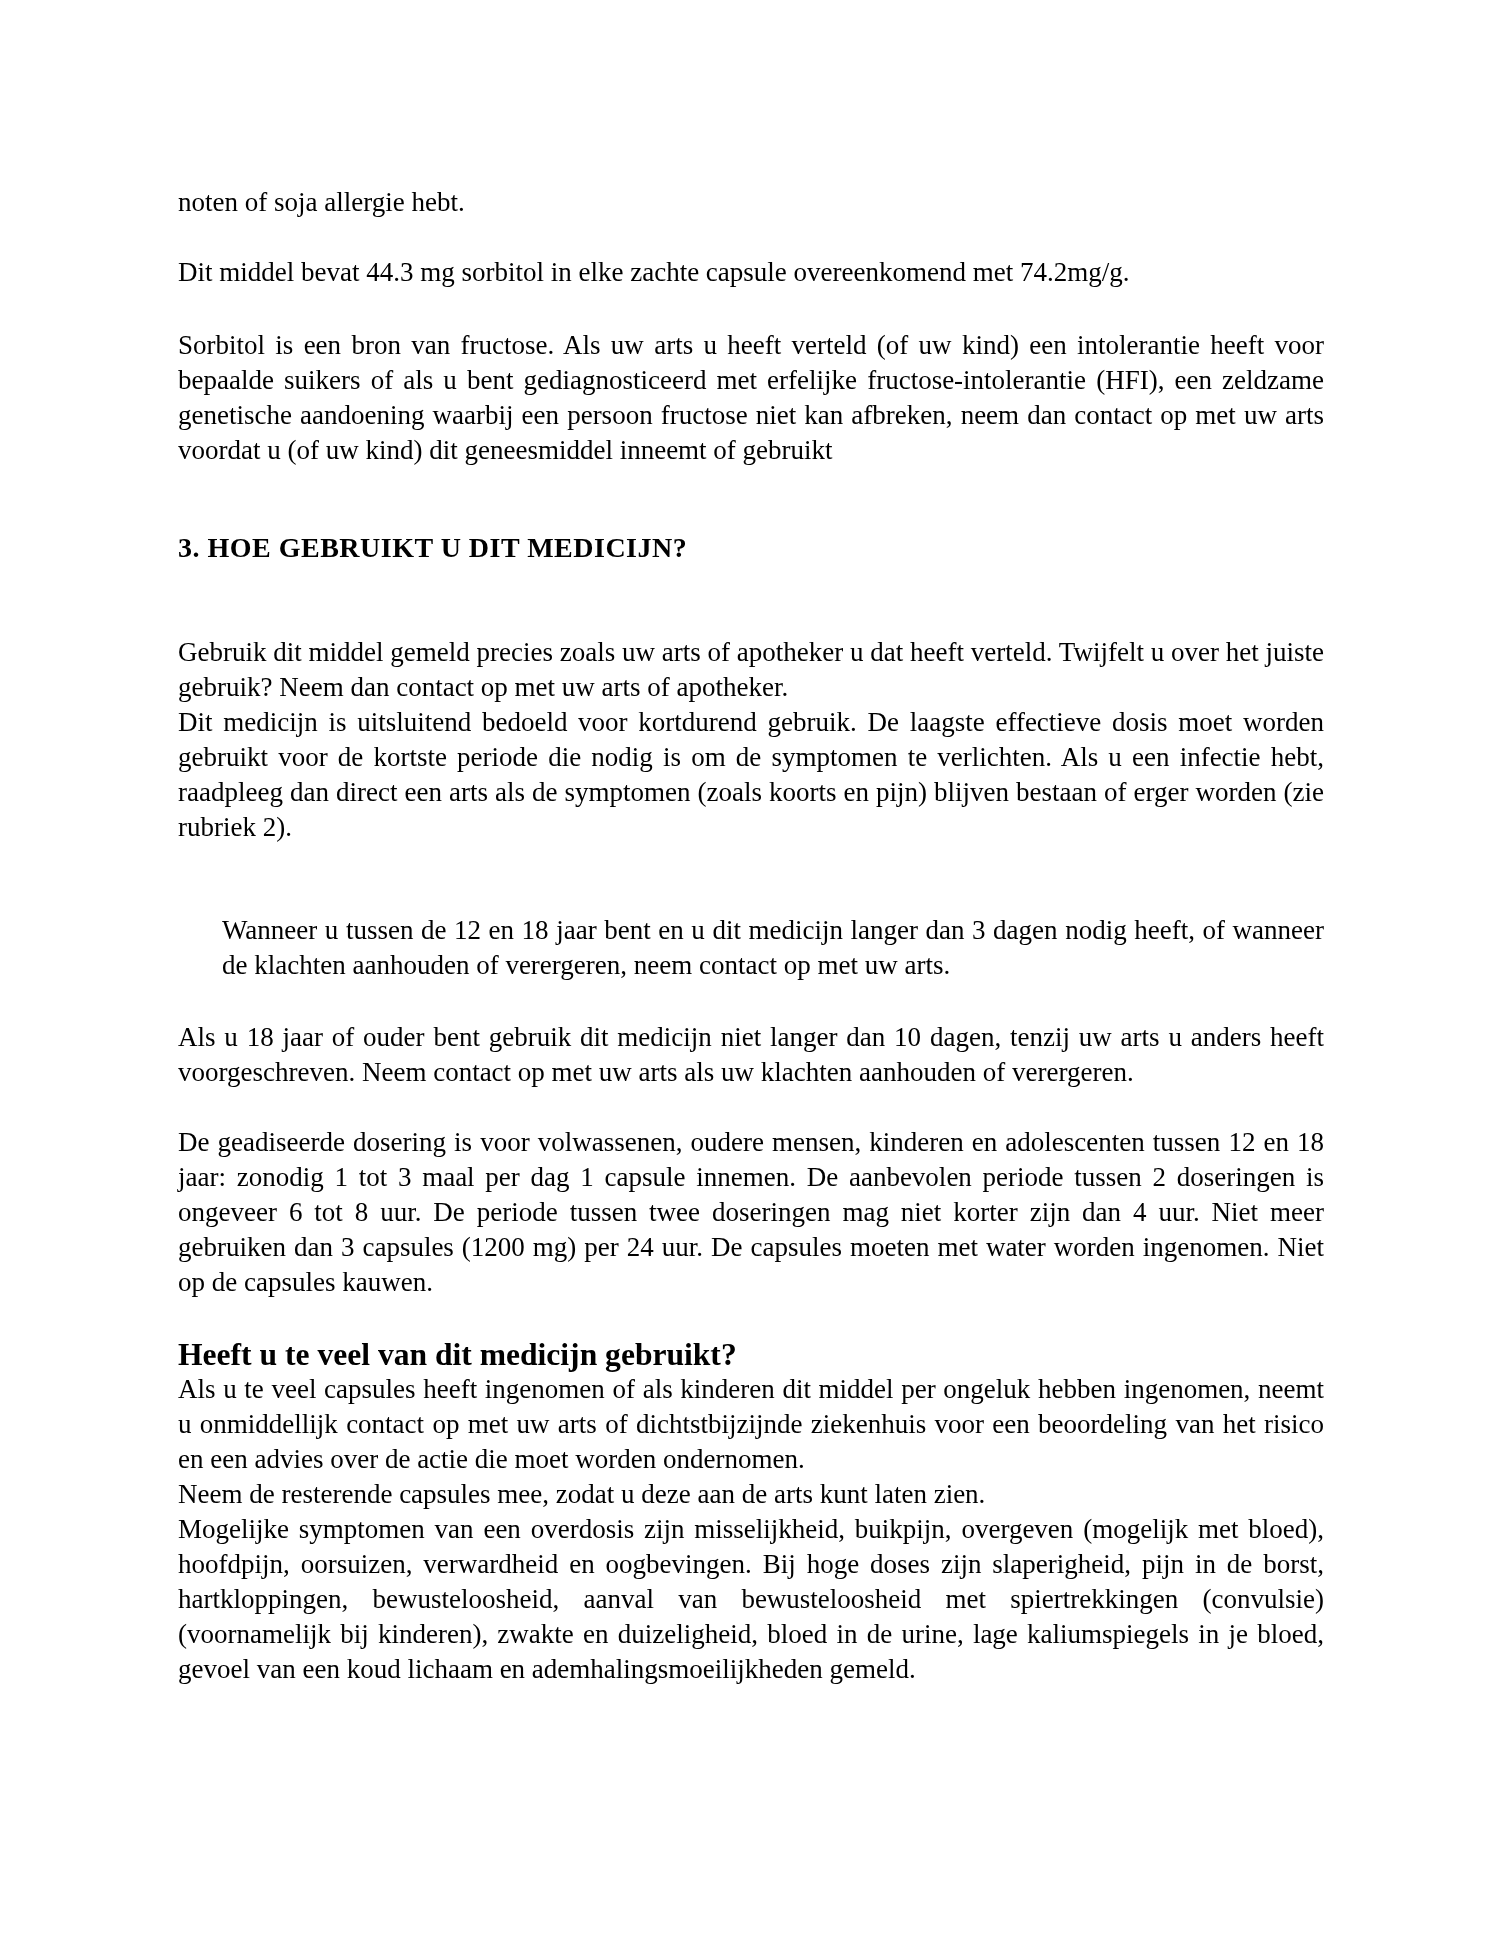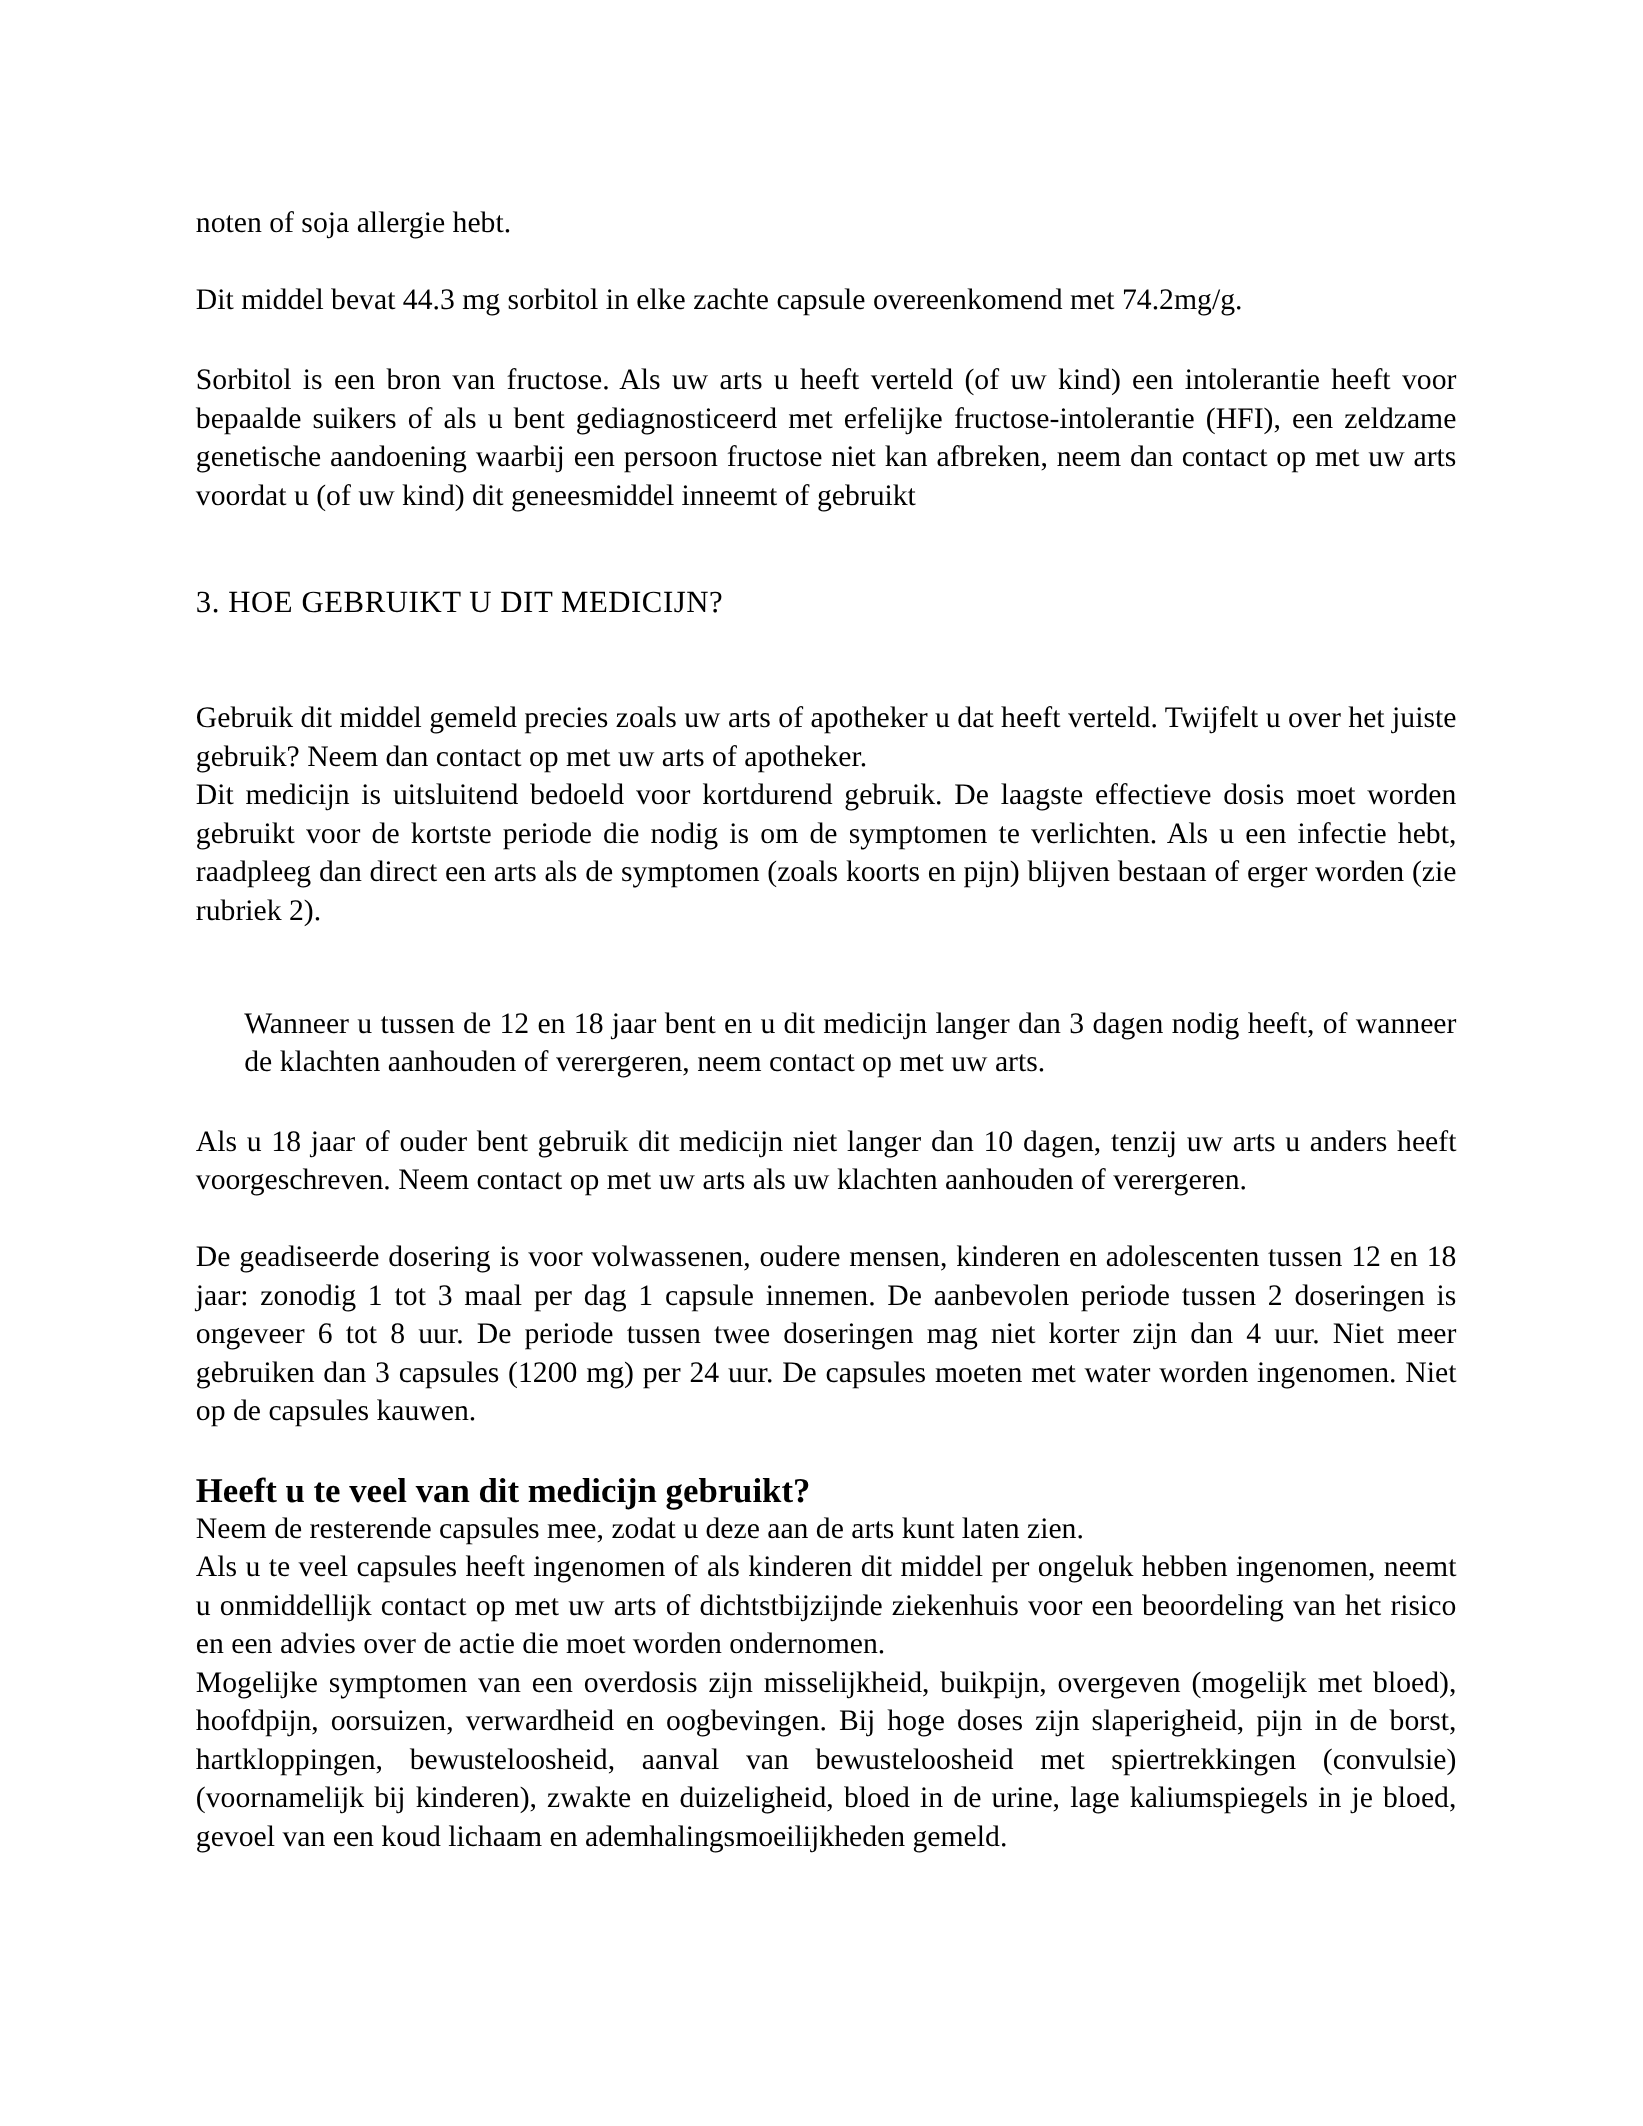--- a/index.html
+++ b/index.html
@@ -13,21 +13,21 @@
     font-family: "Liberation Serif", "DejaVu Serif", serif;
     font-size: 27px;
     line-height: 35px;
     color: #000000;
     overflow: hidden;
   }
   .line { margin: 0; }
   .para { margin: 0; text-align: justify; }
   .heading {
     margin: 62px 0 0 0;
-    font-weight: normal;
+    font-weight: bold;
     font-size: 28px;
     line-height: 36px;
     letter-spacing: 0.5px;
   }
   .subheading {
     margin: 37px 0 0 0;
     font-weight: bold;
   }
   .mt35 { margin-top: 35px; }
   .mt37 { margin-top: 37px; }
@@ -54,19 +54,19 @@
   <p class="para">Dit medicijn is uitsluitend bedoeld voor kortdurend gebruik. De laagste effectieve dosis moet worden gebruikt voor de kortste periode die nodig is om de symptomen te verlichten. Als u een infectie hebt, raadpleeg dan direct een arts als de symptomen (zoals koorts en pijn) blijven bestaan of erger worden (zie rubriek 2).</p>
 
   <p class="para mt68">Wanneer u tussen de 12 en 18 jaar bent en u dit medicijn langer dan 3 dagen nodig heeft, of wanneer de klachten aanhouden of verergeren, neem contact op met uw arts.</p>
 
   <p class="para mt37">Als u 18 jaar of ouder bent gebruik dit medicijn niet langer dan 10 dagen, tenzij uw arts u anders heeft voorgeschreven. Neem contact op met uw arts als uw klachten aanhouden of verergeren.</p>
 
   <p class="para mt35">De geadiseerde dosering is voor volwassenen, oudere mensen, kinderen en adolescenten tussen 12 en 18 jaar: zonodig 1 tot 3 maal per dag 1 capsule innemen. De aanbevolen periode tussen 2 doseringen is ongeveer 6 tot 8 uur. De periode tussen twee doseringen mag niet korter zijn dan 4 uur. Niet meer gebruiken dan 3 capsules (1200 mg) per 24 uur. De capsules moeten met water worden ingenomen. Niet op de capsules kauwen.</p>
 
   <h3 class="subheading">Heeft u te veel van dit medicijn gebruikt?</h3>
 
+  <p class="para">Als u te veel capsules heeft ingenomen of als kinderen dit middel per ongeluk hebben ingenomen, neemt u onmiddellijk contact op met uw arts of dichtstbijzijnde ziekenhuis voor een beoordeling van het risico en een advies over de actie die moet worden ondernomen.</p>
+
   <p class="para">Neem de resterende capsules mee, zodat u deze aan de arts kunt laten zien.</p>
-
-  <p class="para">Als u te veel capsules heeft ingenomen of als kinderen dit middel per ongeluk hebben ingenomen, neemt u onmiddellijk contact op met uw arts of dichtstbijzijnde ziekenhuis voor een beoordeling van het risico en een advies over de actie die moet worden ondernomen.</p>
 
   <p class="para">Mogelijke symptomen van een overdosis zijn misselijkheid, buikpijn, overgeven (mogelijk met bloed), hoofdpijn, oorsuizen, verwardheid en oogbevingen. Bij hoge doses zijn slaperigheid, pijn in de borst, hartkloppingen, bewusteloosheid, aanval van bewusteloosheid met spiertrekkingen (convulsie) (voornamelijk bij kinderen), zwakte en duizeligheid, bloed in de urine, lage kaliumspiegels in je bloed, gevoel van een koud lichaam en ademhalingsmoeilijkheden gemeld.</p>
 
 </div>
 
 </body></html>

